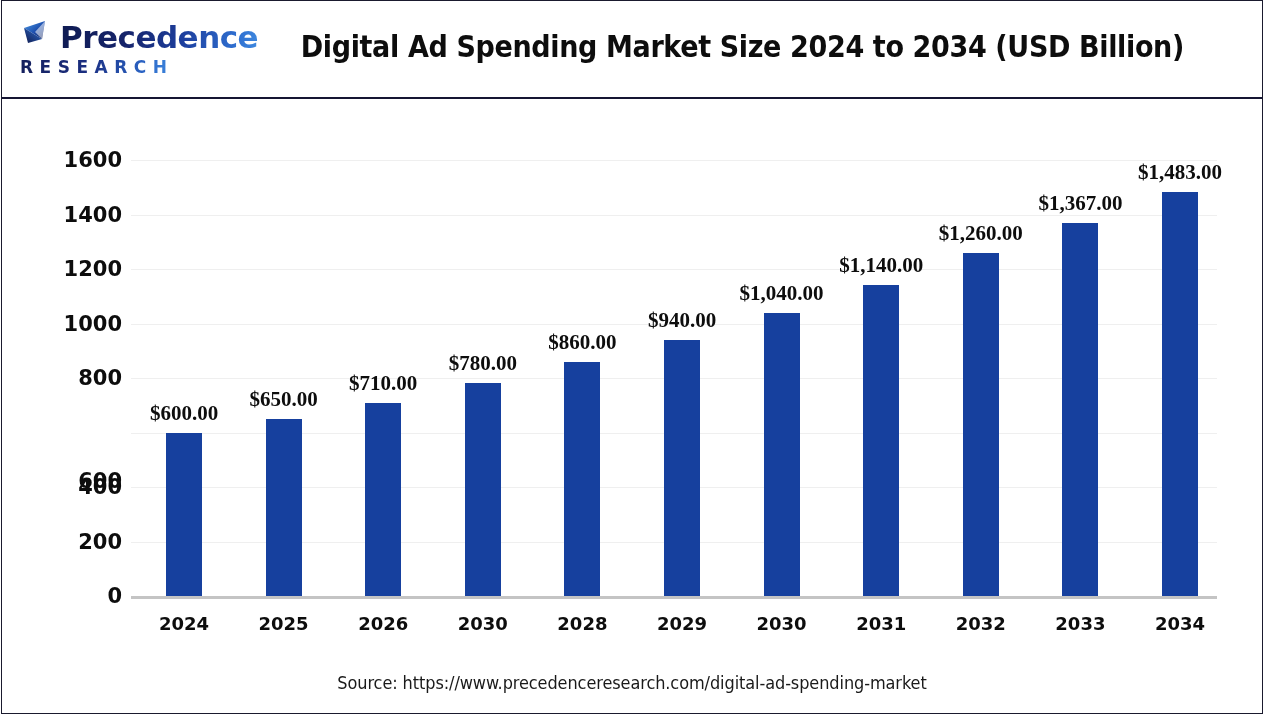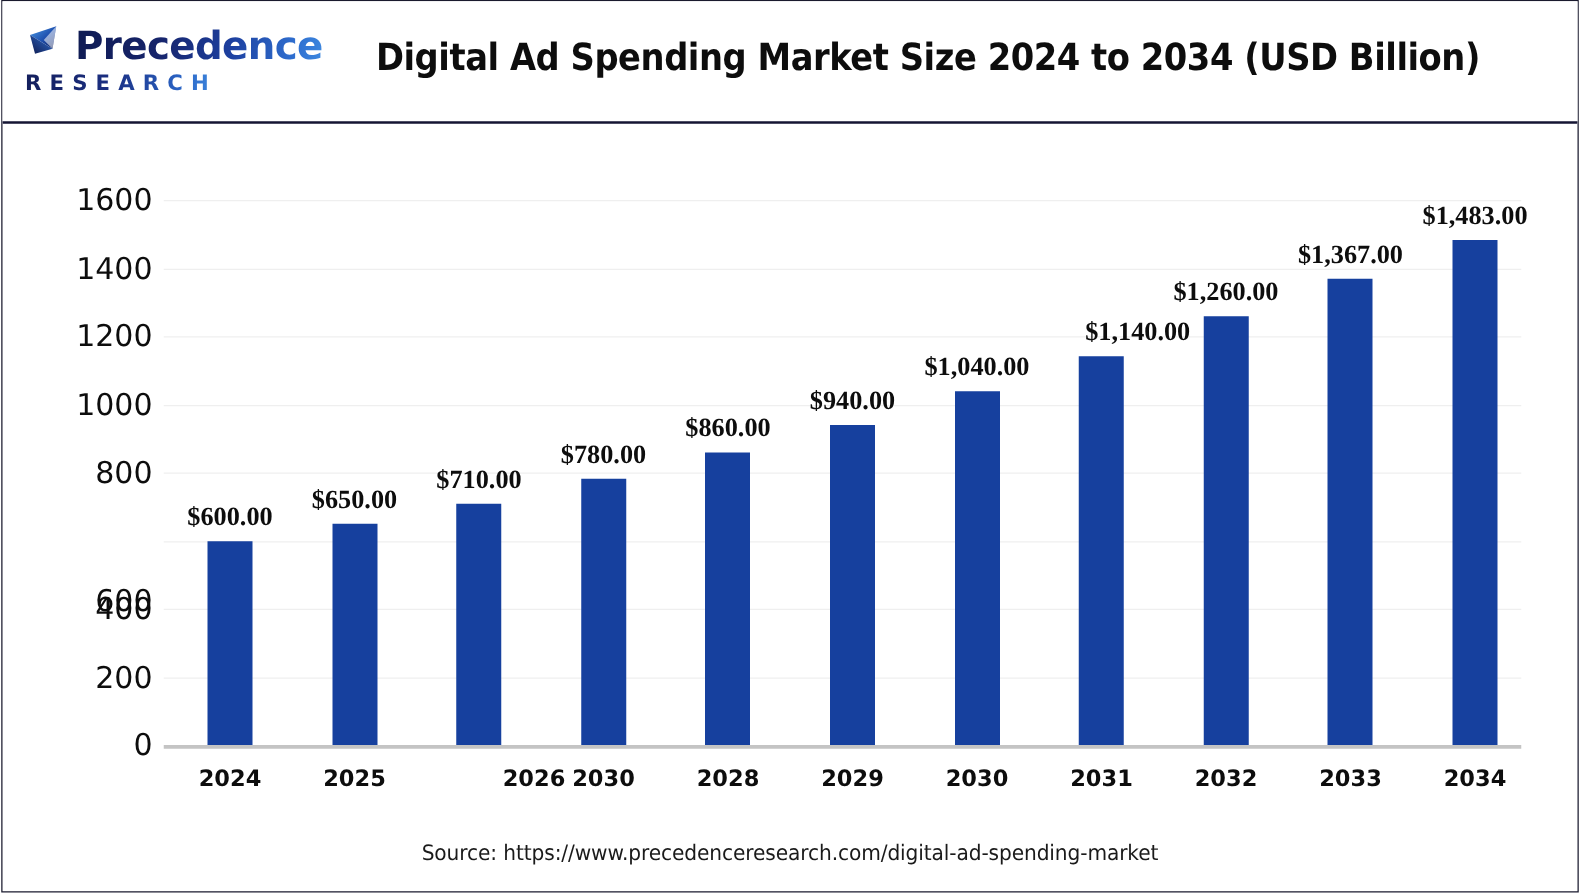--- a/index.html
+++ b/index.html
@@ -126,22 +126,22 @@
     height: 3px;
     background: #c4c4c4;
   }
 
   .ytick {
     position: absolute;
     left: 28px;
     width: 92px;
     text-align: right;
     font-family: "DejaVu Sans", sans-serif;
-    font-size: 24px;
-    font-weight: 400;
+    font-size: 21px;
+    font-weight: 700;
     color: #0d0d0d;
     transform: translateY(-50%);
   }
 
   .bar {
     position: absolute;
     background: #16409e;
     width: 36px;
   }
 
@@ -253,29 +253,29 @@
           <div class="bar" title="2034: $1,483.00" style="left: 1160px; top: 90.8825px; height: 404.118px; background: rgb(22, 64, 158);"></div>
         </div>
       <div id="barlabels">
           <div class="bar-label" style="left: 182px; top: 299.5px;">$600.00</div>
           <div class="bar-label" style="left: 281.6px; top: 285.875px;">$650.00</div>
           <div class="bar-label" style="left: 381.2px; top: 269.525px;">$710.00</div>
           <div class="bar-label" style="left: 480.8px; top: 250.45px;">$780.00</div>
           <div class="bar-label" style="left: 580.4px; top: 228.65px;">$860.00</div>
           <div class="bar-label" style="left: 680px; top: 206.85px;">$940.00</div>
           <div class="bar-label" style="left: 779.6px; top: 179.6px;">$1,040.00</div>
-          <div class="bar-label" style="left: 879.2px; top: 152.35px; margin-left: 29px;">$1,140.00</div>
+          <div class="bar-label" style="left: 879.2px; top: 152.35px;">$1,140.00</div>
           <div class="bar-label" style="left: 978.8px; top: 119.65px;">$1,260.00</div>
           <div class="bar-label" style="left: 1078.4px; top: 90.4925px;">$1,367.00</div>
           <div class="bar-label" style="left: 1178px; top: 58.8825px;">$1,483.00</div>
         </div>
       <div id="xticks">
           <div class="xtick" style="left: 182px; top: 512px;">2024</div>
           <div class="xtick" style="left: 281.6px; top: 512px;">2025</div>
-          <div class="xtick" style="left: 381.2px; top: 512px; margin-left: 44px;">2026</div>
+          <div class="xtick" style="left: 381.2px; top: 512px;">2026</div>
           <div class="xtick" style="left: 480.8px; top: 512px;">2030</div>
           <div class="xtick" style="left: 580.4px; top: 512px;">2028</div>
           <div class="xtick" style="left: 680px; top: 512px;">2029</div>
           <div class="xtick" style="left: 779.6px; top: 512px;">2030</div>
           <div class="xtick" style="left: 879.2px; top: 512px;">2031</div>
           <div class="xtick" style="left: 978.8px; top: 512px;">2032</div>
           <div class="xtick" style="left: 1078.4px; top: 512px;">2033</div>
           <div class="xtick" style="left: 1178px; top: 512px;">2034</div>
         </div>
 

